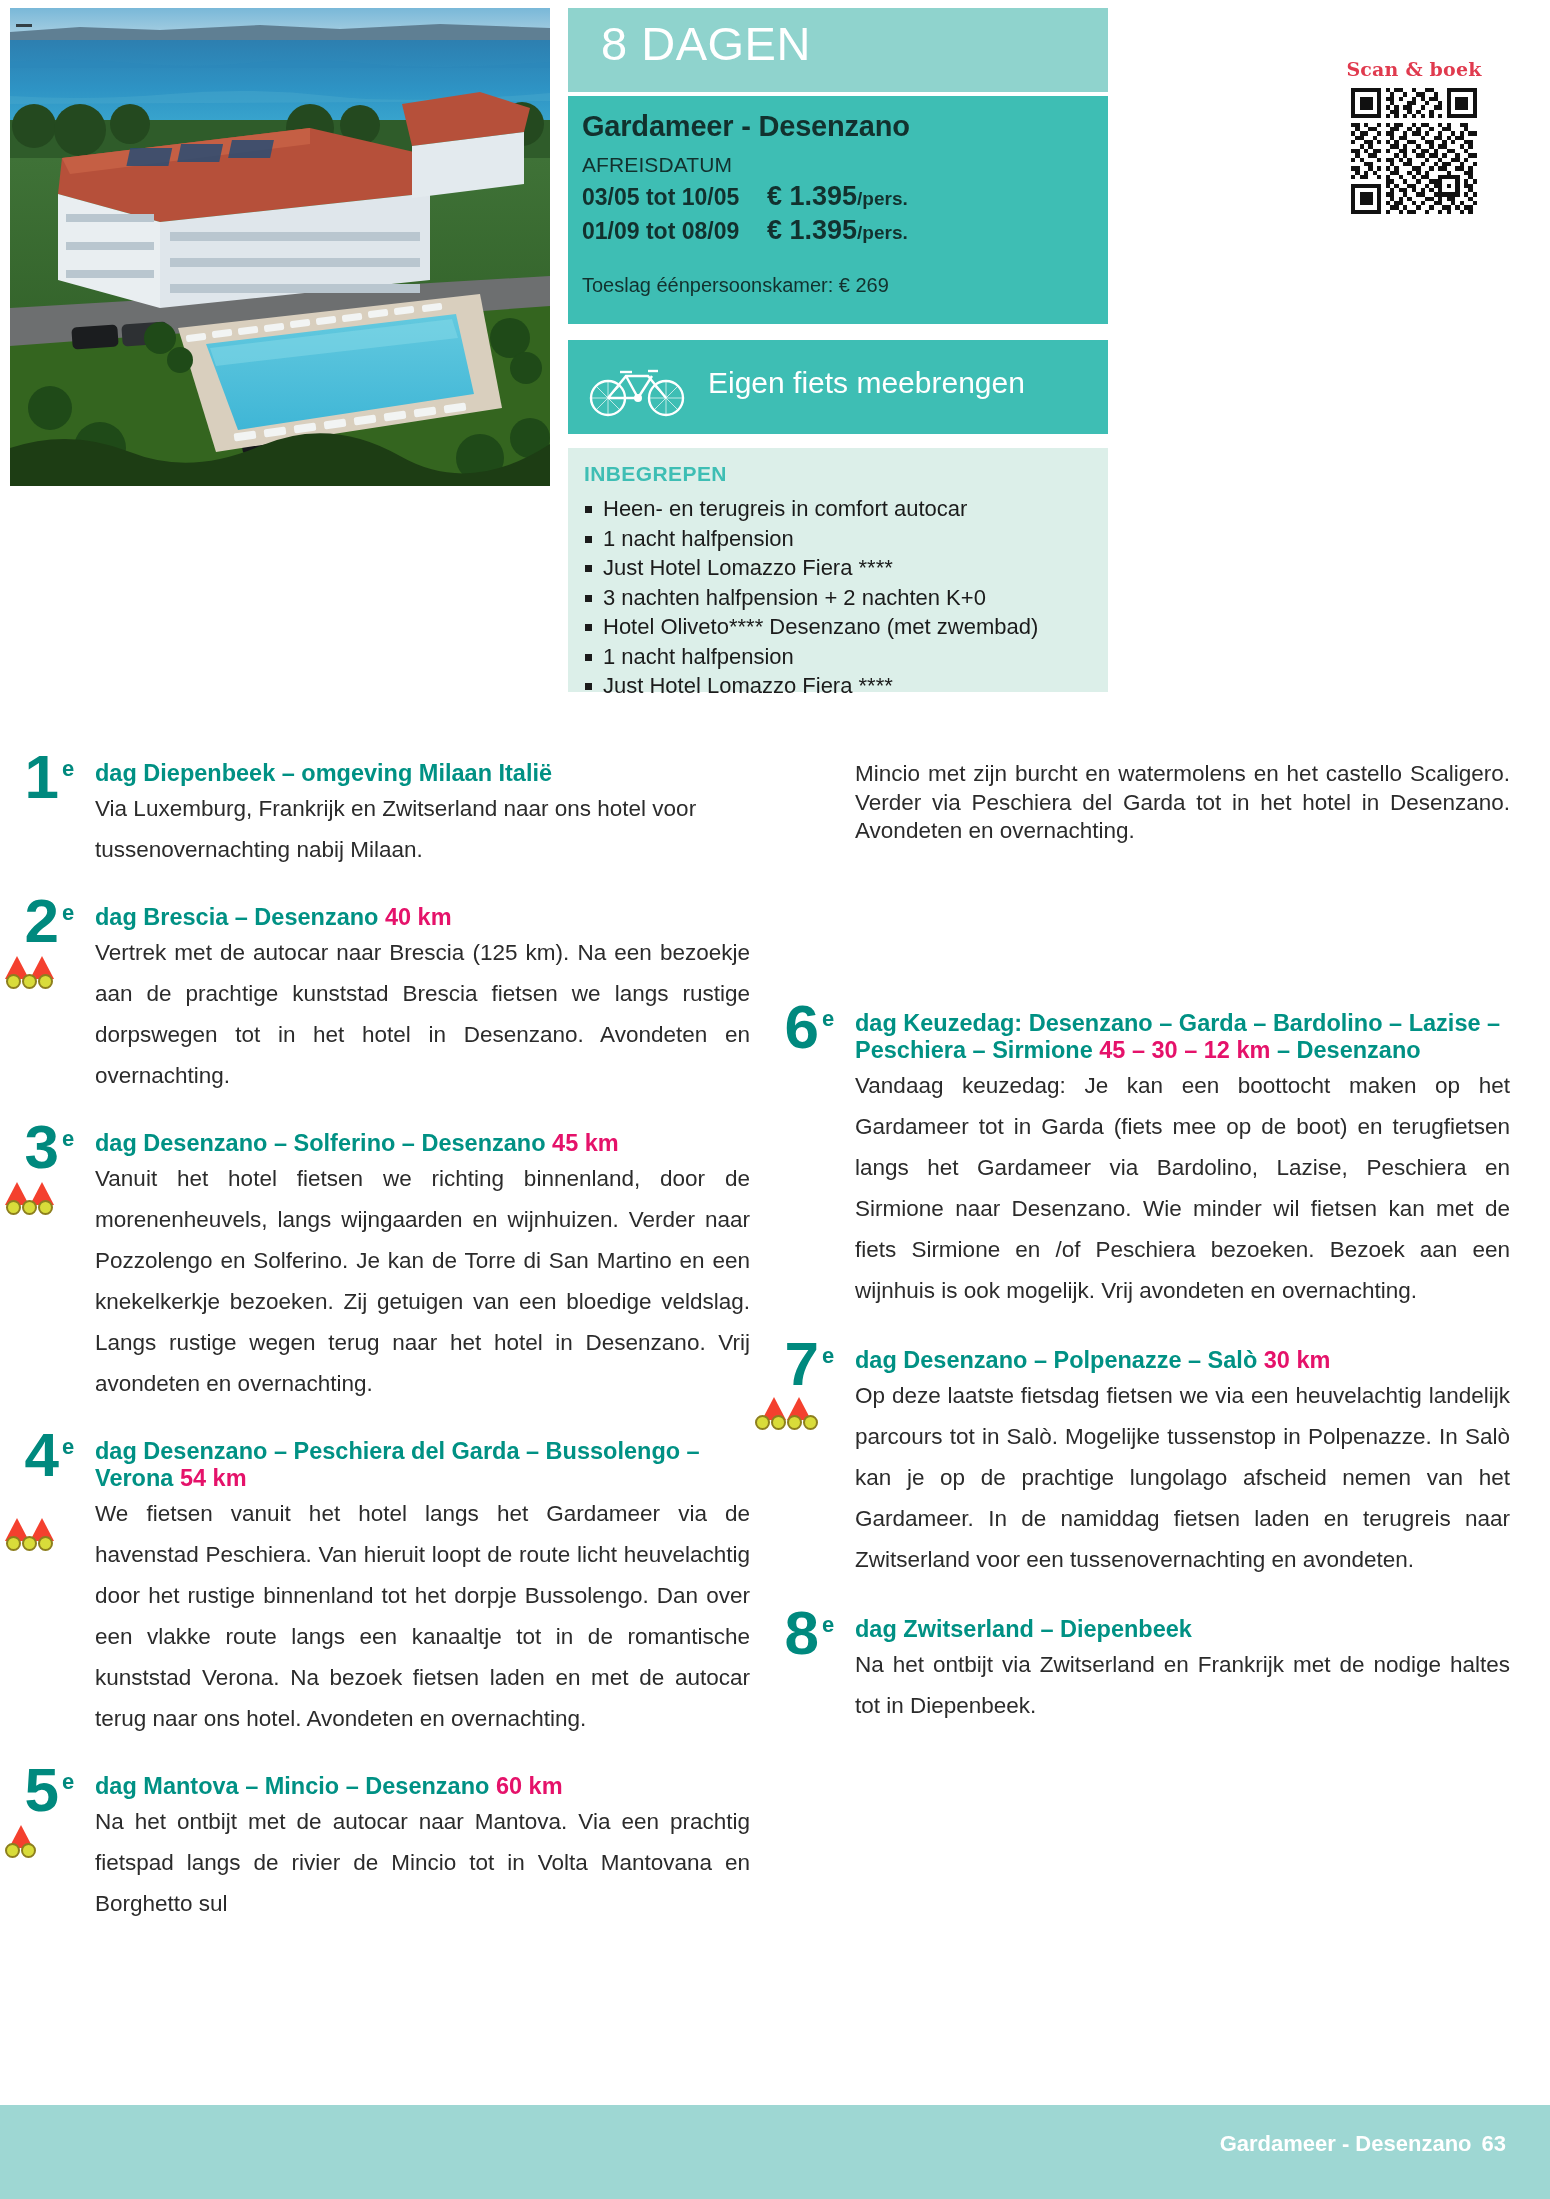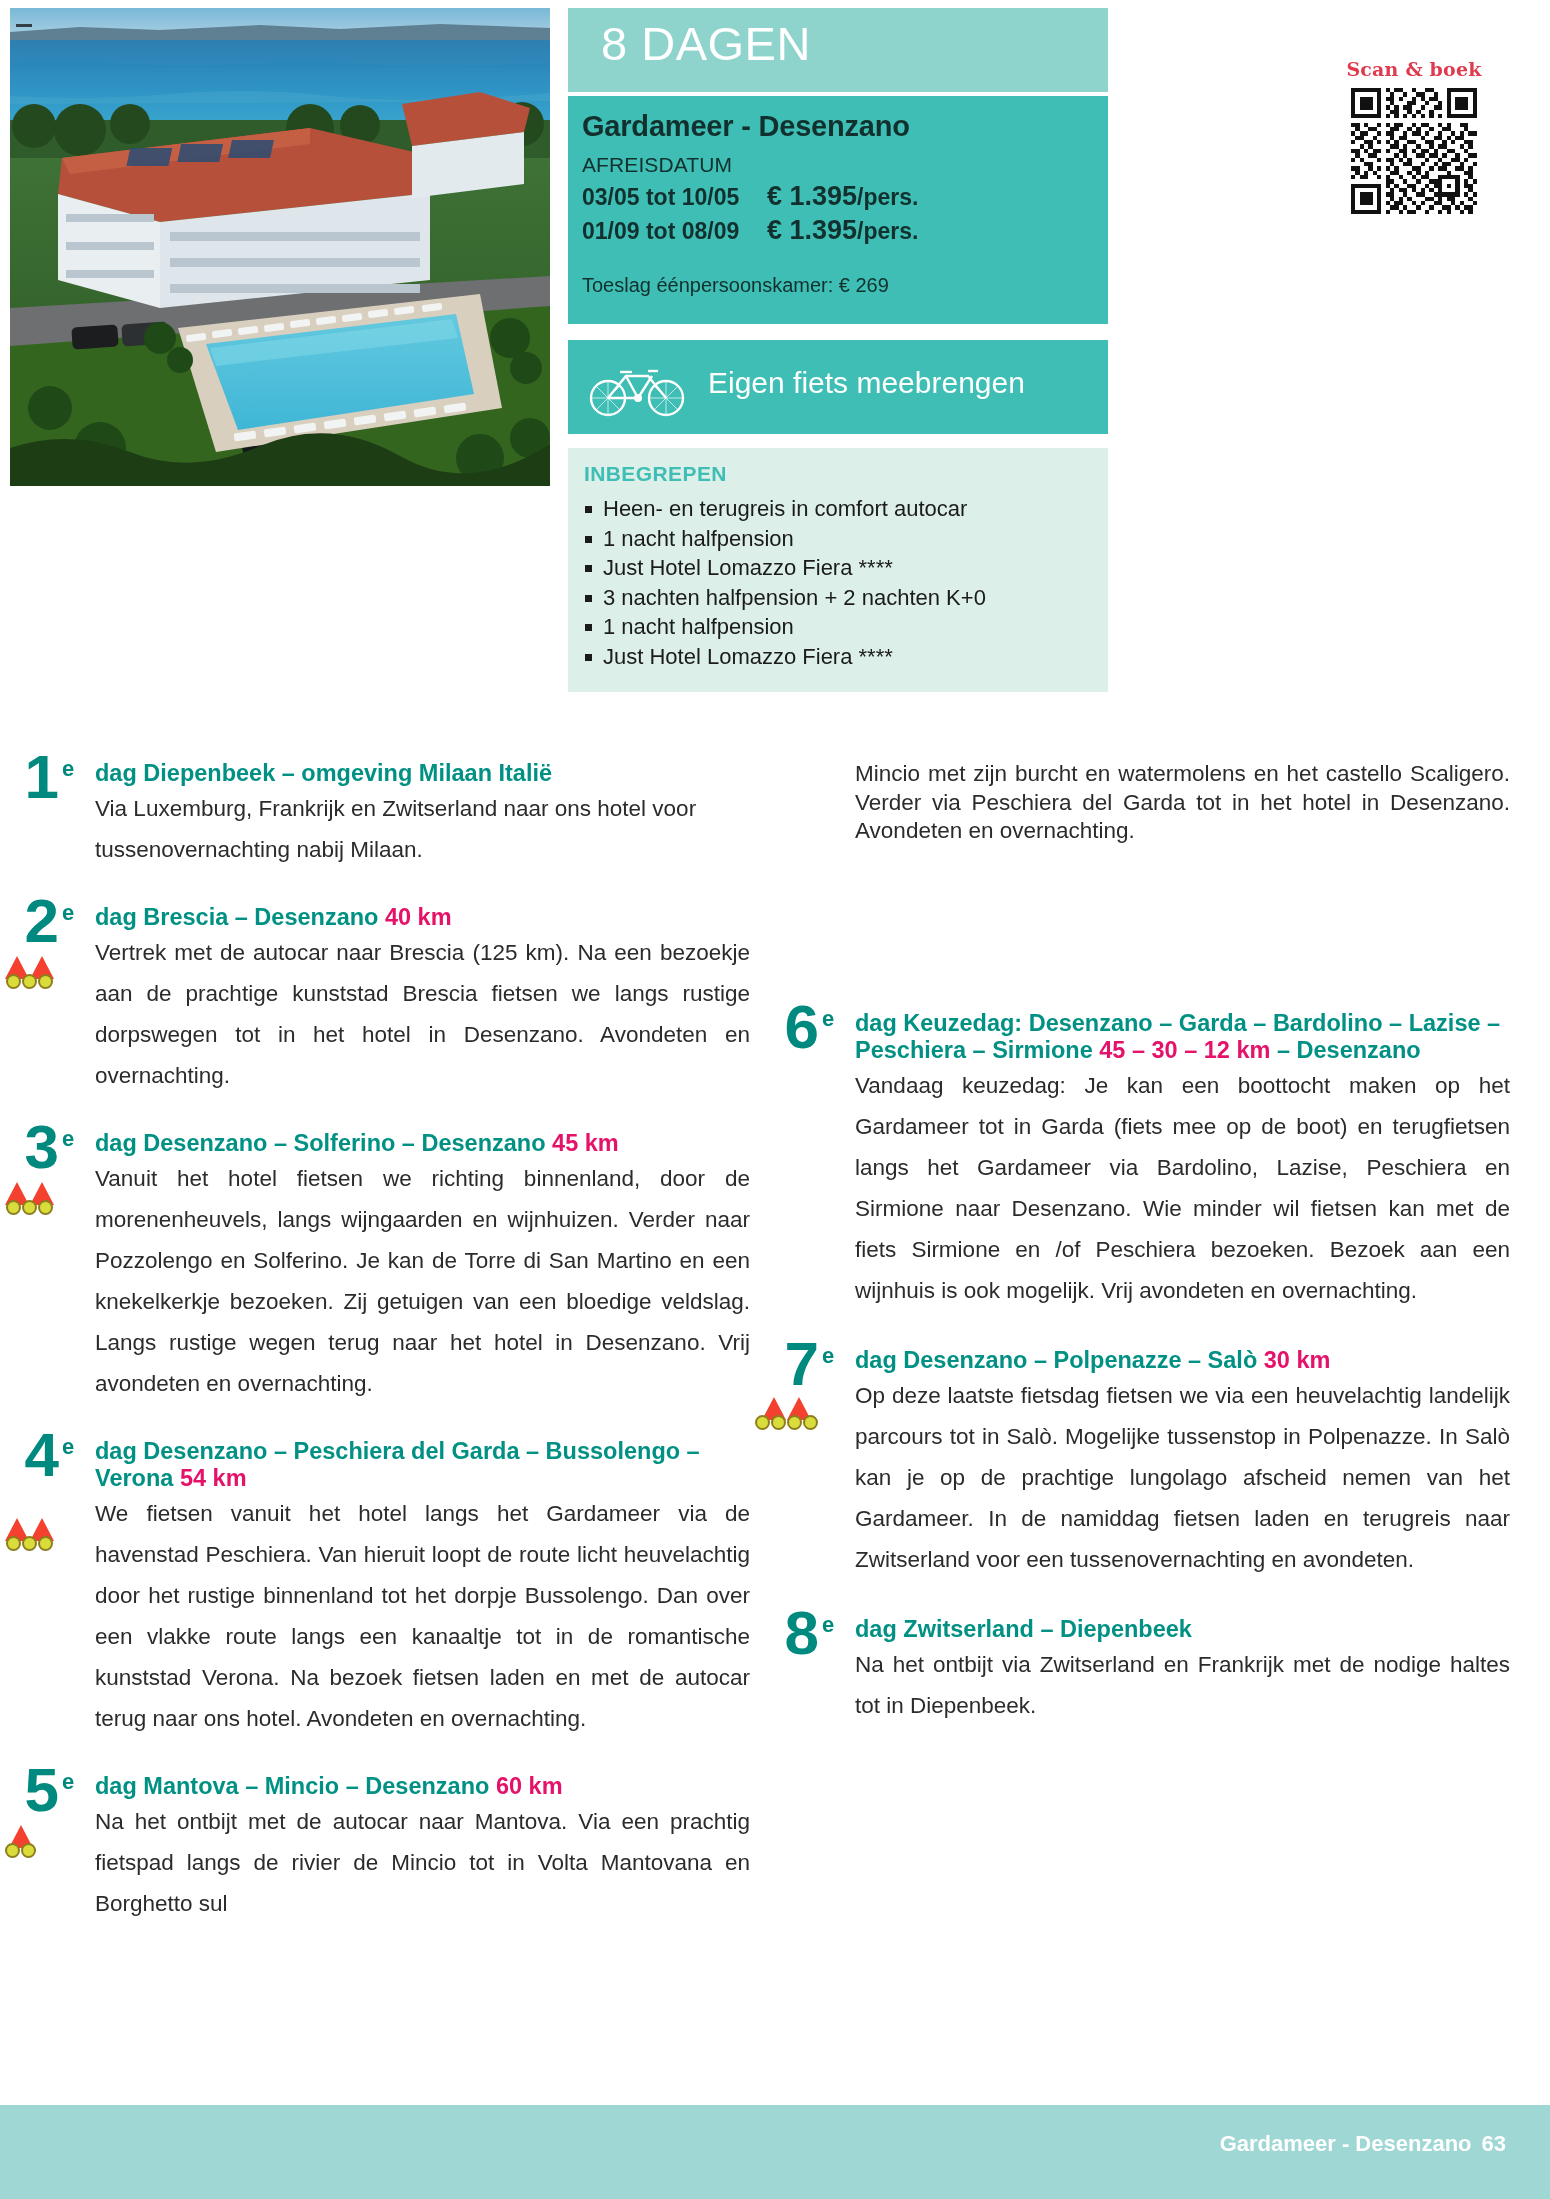--- a/index.html
+++ b/index.html
@@ -48,21 +48,21 @@
   .dates{
     position:absolute;left:14px;top:85px;width:512px;
   }
   .date-row{display:flex;align-items:baseline;margin-bottom:3px;}
   .date-row .d-range{
     width:185px;color:#12312e;font-size:23px;font-weight:bold;
   }
   .date-row .d-price{
     color:#12312e;font-size:27px;font-weight:bold;white-space:nowrap;
   }
-  .date-row .d-price .per{font-size:23px;font-weight:bold;}
+  .date-row .d-price .per{font-size:19px;font-weight:bold;}
   .toeslag{
     position:absolute;left:14px;top:178px;
     color:#12312e;font-size:20px;font-weight:400;
   }
 
   
   .qr-card{
     position:absolute;left:1330px;top:28px;width:168px;height:168px;
     background:#ffffff;padding:0;margin-top:24px;
   }
@@ -586,20 +586,21 @@
     <div class="bike-lbl">Eigen fiets meebrengen</div>
   </div>
 
   <div class="incl">
     <div class="incl-h">INBEGREPEN</div>
     <ul>
       <li>Heen- en terugreis in comfort autocar</li>
       <li>1 nacht halfpension</li>
       <li>Just Hotel Lomazzo Fiera ****</li>
       <li>3 nachten halfpension + 2 nachten K+0</li>
+      <li>Hotel Oliveto**** Desenzano (met zwembad)</li>
       <li>1 nacht halfpension</li>
       <li>Just Hotel Lomazzo Fiera ****</li>
     </ul>
   </div>
 
   <div class="col col-left">
 
     <div class="day" style="margin-bottom:34px;">
       <div class="day-num">1</div>
       <div class="day-sup">e</div>

